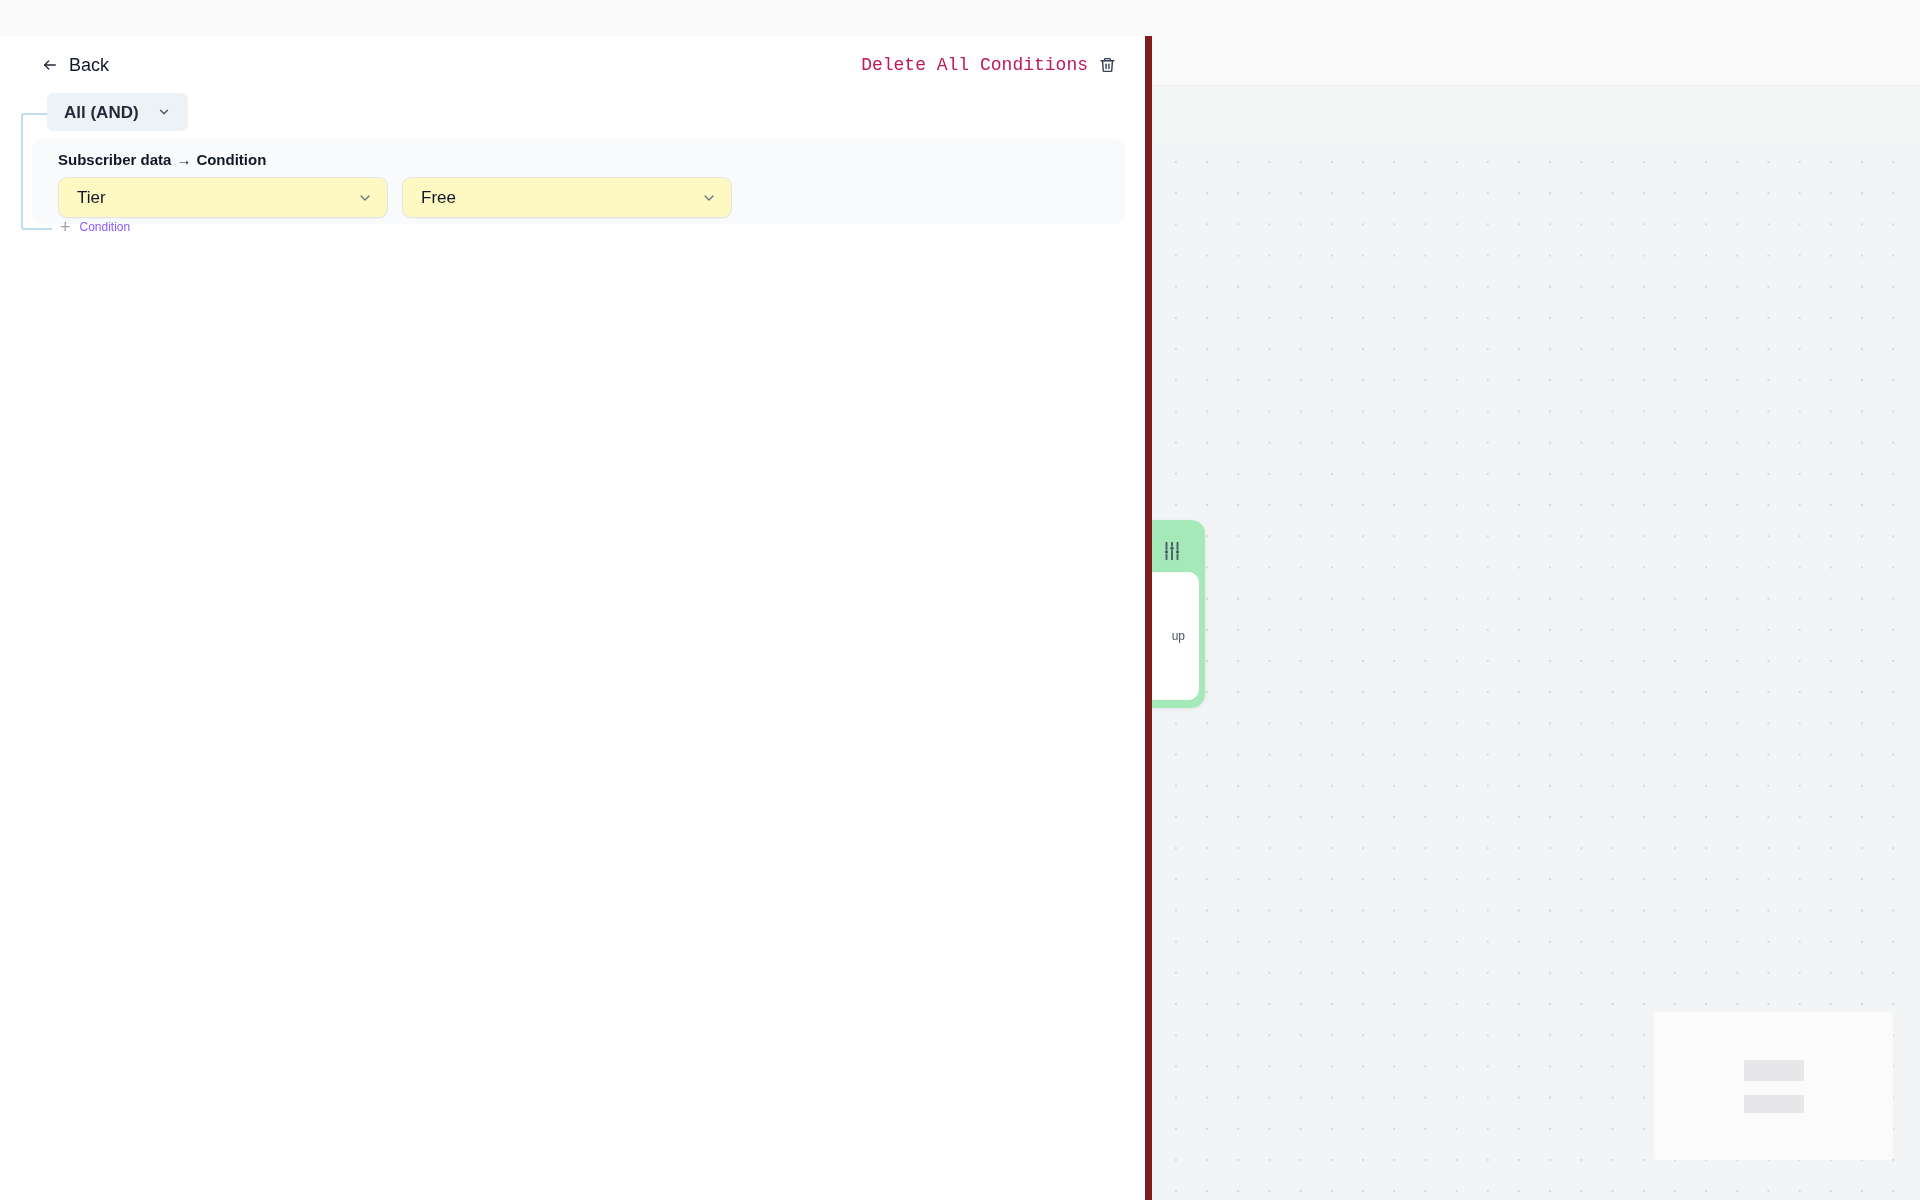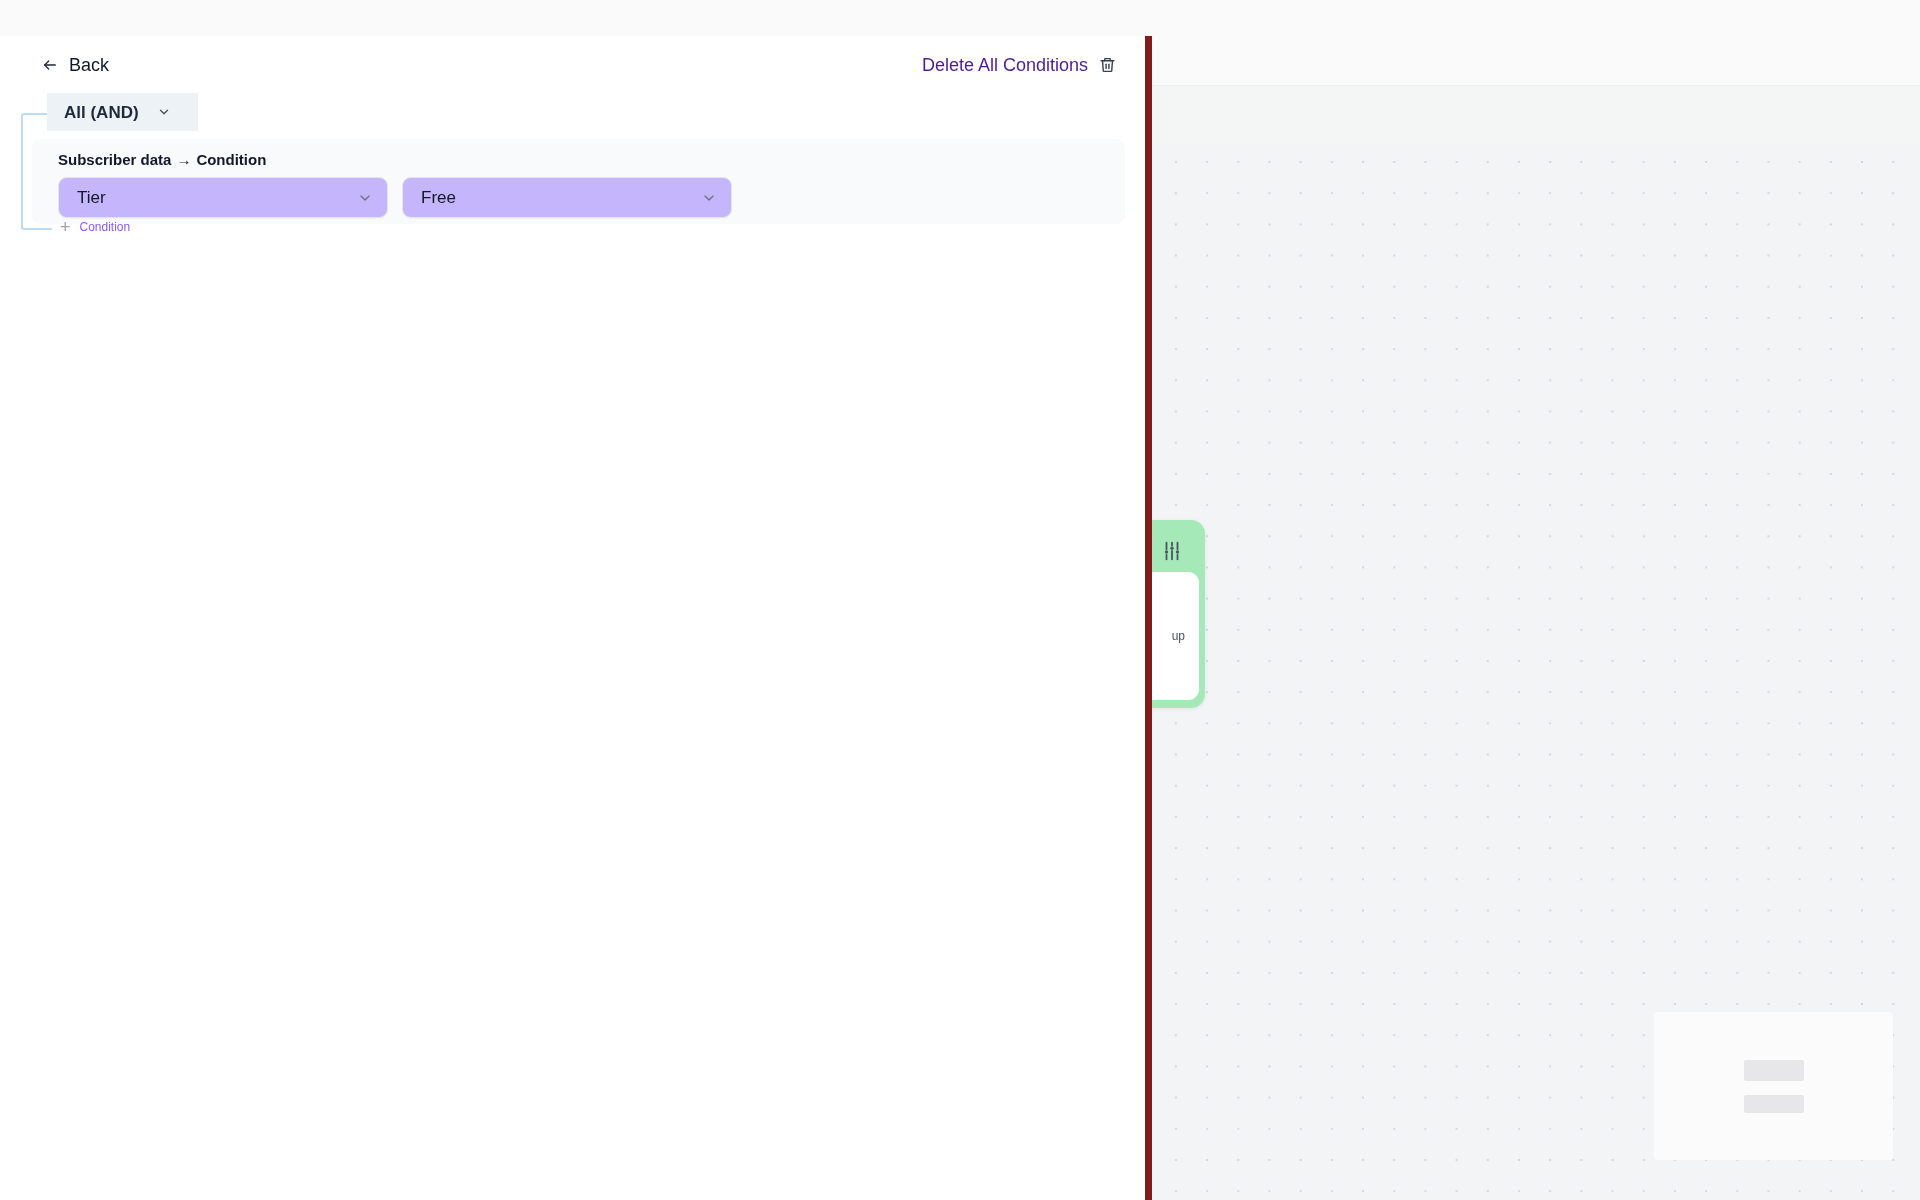--- a/index.html
+++ b/index.html
@@ -162,22 +162,23 @@
     align-items: center;
     gap: 11px;
     cursor: pointer;
     background: none;
     border: none;
     padding: 2px 2px;
     font-family: inherit;
   }
   .delete-all-label {
     font-size: 18px;
-    color: #4c1d95;
-    line-height: 1;
+    color: #be185d;
+    line-height: 1;
+    font-family: Liberation Mono, monospace;
   }
   .trash-icon {
     width: 17px;
     height: 18px;
     color: #374151;
     display: block;
   }
 
   
   .group-bracket {
@@ -196,24 +197,24 @@
 
   
   .logic-chip {
     position: absolute;
     left: 47px;
     top: 57px;
     height: 38px;
     display: flex;
     align-items: center;
     gap: 18px;
-    padding: 0 27px 0 17px;
+    padding: 0 17px 0 17px;
     background: #edf2f7;
     border: none;
-    border-radius: 0;
+    border-radius: 7px;
     cursor: pointer;
     font-family: inherit;
   }
   .logic-chip-label {
     font-size: 17px;
     font-weight: bold;
     color: #1f2937;
     line-height: 1;
   }
   .chev {
@@ -254,21 +255,21 @@
   .selects-row {
     position: absolute;
     left: 26px;
     top: 38px;
     display: flex;
     gap: 14px;
   }
   .select {
     position: relative;
     height: 41px;
-    background: #c4b5fd;
+    background: #fef9c3;
     border: 1px solid #e3e5e8;
     border-radius: 9px;
     display: flex;
     align-items: center;
     padding: 0 14px 0 18px;
     cursor: pointer;
     box-shadow: 0 1px 1px rgba(16,24,40,0.03);
     font-family: inherit;
     gap: 30px;
   }

